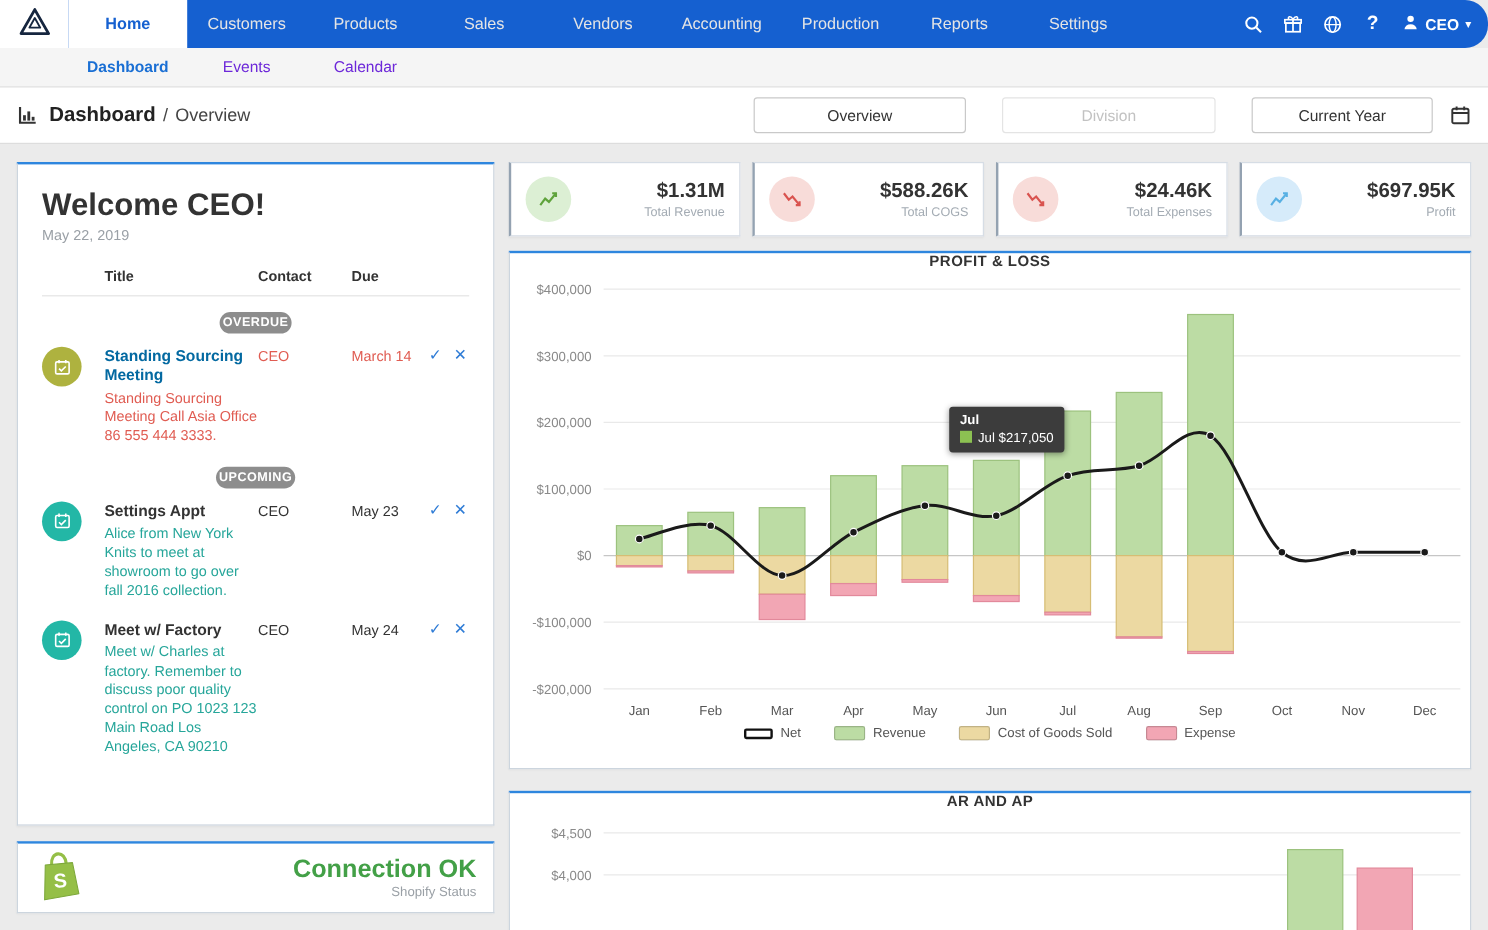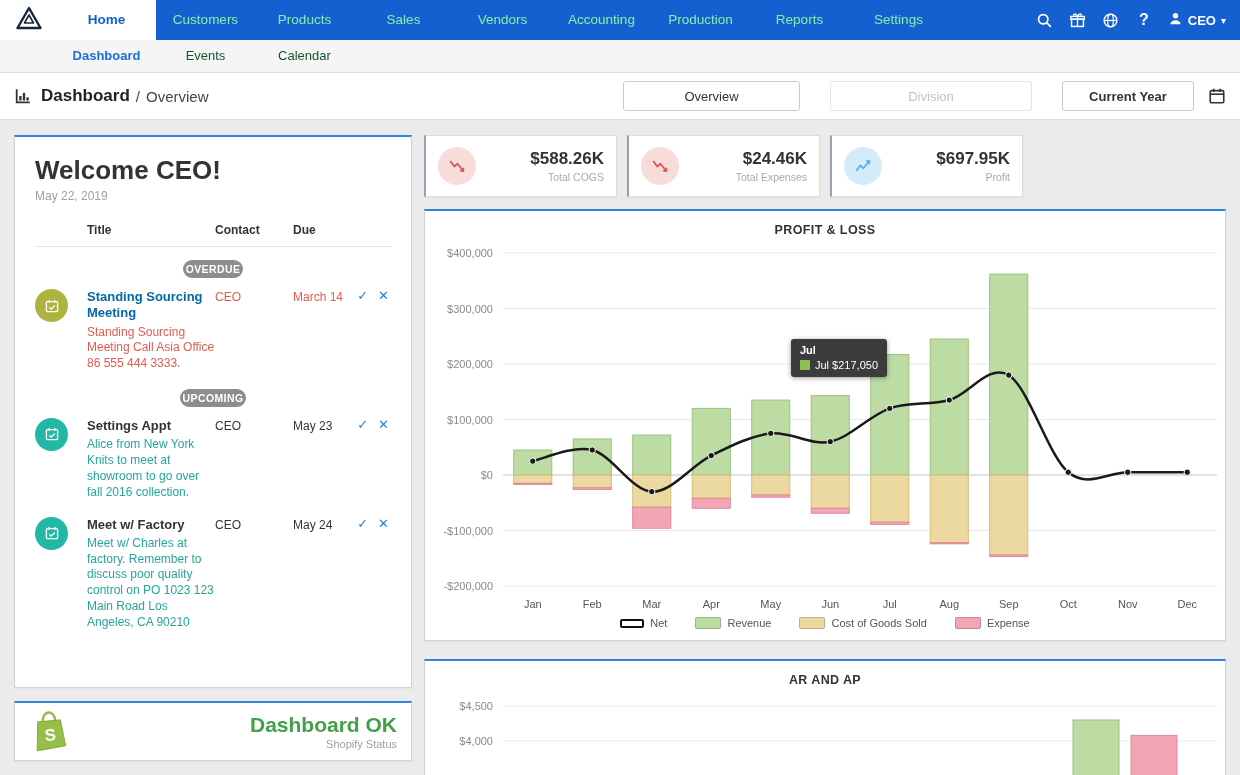--- a/index.html
+++ b/index.html
@@ -1,33 +1,33 @@
 <!DOCTYPE html>
 <html><head>
 <meta charset="utf-8">
 <style>
   *{margin:0;padding:0;box-sizing:border-box;}
   html,body{width:1240px;height:775px;overflow:hidden;background:#ebebeb;
     font-family:"Liberation Sans","DejaVu Sans",sans-serif;color:#333;}
 
   
-  .topnav{height:40px;background:#1560d0;display:flex;align-items:stretch;}
+  .topnav{height:40px;background:#1560d0;display:flex;align-items:stretch;border-radius:19px;}
   .logo{width:57px;background:#fff;display:flex;align-items:center;justify-content:center;cursor:pointer;}
   .nav-items{display:flex;}
-  .nav-item{width:99px;text-align:center;line-height:40px;font-size:13.5px;color:#86efac;cursor:pointer;}
+  .nav-item{width:99px;text-align:center;line-height:40px;font-size:13.5px;color:#e5e5e5;cursor:pointer;}
   .nav-item.active{background:#fff;color:#1560d0;font-weight:bold;}
   .nav-right{margin-left:auto;display:flex;align-items:center;gap:15px;padding-right:14px;}
   .nav-ico{display:inline-flex;align-items:center;justify-content:center;width:18px;height:18px;cursor:pointer;}
   .nav-q{color:#fff;font-weight:bold;font-size:16px;}
   .user-chip{display:flex;align-items:center;gap:5px;color:#fff;font-size:13px;font-weight:bold;cursor:pointer;}
   .caret{font-size:10px;}
 
   
   .subnav{height:33px;background:#f5f5f5;border-bottom:1px solid #ddd;display:flex;padding-left:57px;}
-  .sub-item{width:99px;text-align:center;line-height:32px;font-size:13px;color:#14532d;cursor:pointer;}
+  .sub-item{width:99px;text-align:center;line-height:32px;font-size:13px;color:#6d28d9;cursor:pointer;}
   .sub-item.active{color:#1a6fd4;font-weight:bold;}
 
   
   .page-header{height:47px;background:#fff;border-bottom:1px solid #ddd;display:flex;align-items:center;padding:0 14px;}
   .ph-icon{display:inline-flex;margin-right:9px;}
   .ph-title{font-size:17px;font-weight:bold;color:#222;}
   .ph-sep,.ph-sub{font-size:15px;font-weight:normal;color:#444;margin-left:6px;}
   .ph-actions{margin-left:auto;display:flex;gap:30px;align-items:center;}
   .ph-btn{height:30px;background:#fff;border:1px solid #c9c9c9;border-radius:3px;font-size:13px;color:#333;cursor:pointer;font-family:inherit;}
   .ph-btn.disabled{color:#c2c2c2;border-color:#e4e4e4;cursor:default;}
@@ -69,21 +69,21 @@
     display:flex;align-items:center;padding:0 12px;}
   .kpi-circle{width:38px;height:38px;border-radius:50%;display:inline-flex;align-items:center;justify-content:center;flex:none;}
   .kpi-green{background:#dcefd4;}
   .kpi-red{background:#f8dcd9;}
   .kpi-blue{background:#d6ebfa;}
   .kpi-text{margin-left:auto;text-align:right;}
   .kpi-value{font-size:17px;font-weight:bold;color:#333;}
   .kpi-label{font-size:10.5px;color:#a3abb3;margin-top:2px;}
 
   
-  .chart-card{position:relative;padding-top:12px;}
+  .chart-card{position:relative;}
   .pl-card{margin-top:12px;height:432px;}
   .ar-card{margin-top:18px;height:230px;overflow:hidden;}
   .chart-title{font-size:12.5px;font-weight:bold;color:#333;text-align:center;letter-spacing:.4px;}
   .chart-svg{display:block;margin:4px auto 0;}
   svg .tick{font-size:11px;fill:#8a8a8a;font-family:"Liberation Sans",sans-serif;}
   svg .xlab{font-size:11px;fill:#555;font-family:"Liberation Sans",sans-serif;}
   .legend{display:flex;justify-content:center;align-items:center;gap:28px;margin-top:1px;}
   .legend-item{display:flex;align-items:center;gap:6px;font-size:11px;color:#555;}
   .swatch{width:26px;height:12px;border-radius:2px;display:inline-block;}
   .swatch-net{width:24px;height:9px;background:#fff;border:2px solid #111;border-radius:2px;}
@@ -164,22 +164,22 @@
         <rect x="5.8" y="10" width="2.6" height="5" fill="#333"></rect>
         <rect x="9.8" y="6.5" width="2.6" height="8.5" fill="#333"></rect>
         <rect x="13.8" y="11.5" width="2.6" height="3.5" fill="#333"></rect>
       </svg>
   </span>
   <span class="ph-title">Dashboard</span>
   <span class="ph-sep">/</span>
   <span class="ph-sub">Overview</span>
   <div class="ph-actions" id="header-actions">
       <button class="ph-btn" style="width: 177px;">Overview</button>
-      <button class="ph-btn disabled" style="width: 202px;">Division</button>
-      <button class="ph-btn" style="width: 132px; font-weight: bold;">Current Year</button>
+      <button class="ph-btn disabled" style="width: 178px;">Division</button>
+      <button class="ph-btn" style="width: 151px;">Current Year</button>
     </div>
   <button class="cal-btn">
     <svg width="18" height="18" viewBox="0 0 20 20">
         <rect x="2.5" y="4" width="15" height="13.5" rx="1.5" fill="none" stroke="#333" stroke-width="1.8"></rect>
         <line x1="2.5" y1="8" x2="17.5" y2="8" stroke="#333" stroke-width="1.8"></line>
         <line x1="6.5" y1="2" x2="6.5" y2="5.5" stroke="#333" stroke-width="1.8"></line>
         <line x1="13.5" y1="2" x2="13.5" y2="5.5" stroke="#333" stroke-width="1.8"></line>
       </svg>
   </button>
 </div>
@@ -266,27 +266,39 @@
     <span>
       <svg width="42" height="46" viewBox="0 0 48 50">
         <g transform="rotate(-5 24 27)">
           <path d="M17 15 c0-6.5 3.2-10 7-10 c3.8 0 7 3.5 7 10" fill="none" stroke="#95BF47" stroke-width="3"></path>
           <path d="M11 14.5 h26 l3.5 30 -33 3 z" fill="#95BF47" stroke="#7da83b" stroke-width="1" stroke-linejoin="round"></path>
           <text x="24" y="37" text-anchor="middle" font-size="19" font-weight="bold" fill="#fff" font-family="Liberation Sans, sans-serif">S</text>
         </g>
       </svg>
     </span>
     <div class="shop-right">
-      <div class="shop-status">Dashboard OK</div>
+      <div class="shop-status">Connection OK</div>
       <div class="shop-label">Shopify Status</div>
     </div>
   </section>
 
   <div class="right-col">
     <div class="kpi-row" id="kpi-row">
+        <div class="kpi-card">
+          <span class="kpi-circle kpi-green">
+            <svg width="18" height="18" viewBox="0 0 20 20">
+              <path d="M2.5 15.5 L7 9.5 L10.5 12.5 L17 4.5" fill="none" stroke="#5fa33c" stroke-width="2"></path>
+              <path d="M13.5 4.5 h3.5 v3.5" fill="none" stroke="#5fa33c" stroke-width="2"></path>
+            </svg>
+          </span>
+          <div class="kpi-text">
+            <div class="kpi-value">$1.31M</div>
+            <div class="kpi-label">Total Revenue</div>
+          </div>
+        </div>
         <div class="kpi-card">
           <span class="kpi-circle kpi-red">
             <svg width="18" height="18" viewBox="0 0 20 20">
               <path d="M2.5 4.5 L7 10.5 L10.5 7.5 L17 15.5" fill="none" stroke="#d9534f" stroke-width="2"></path>
               <path d="M13.5 15.5 h3.5 v-3.5" fill="none" stroke="#d9534f" stroke-width="2"></path>
             </svg>
           </span>
           <div class="kpi-text">
             <div class="kpi-value">$588.26K</div>
             <div class="kpi-label">Total COGS</div>

